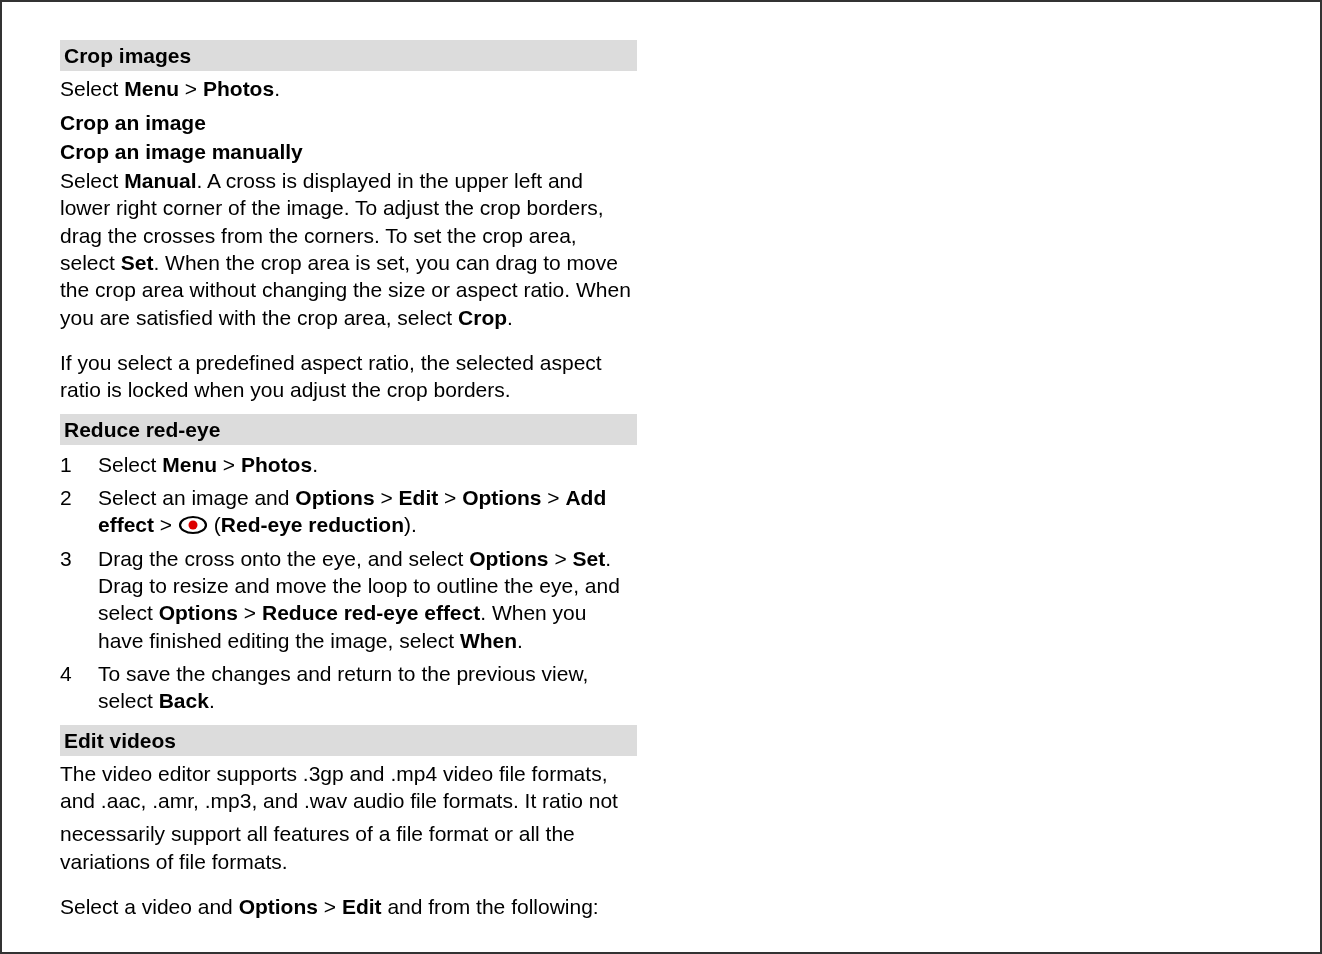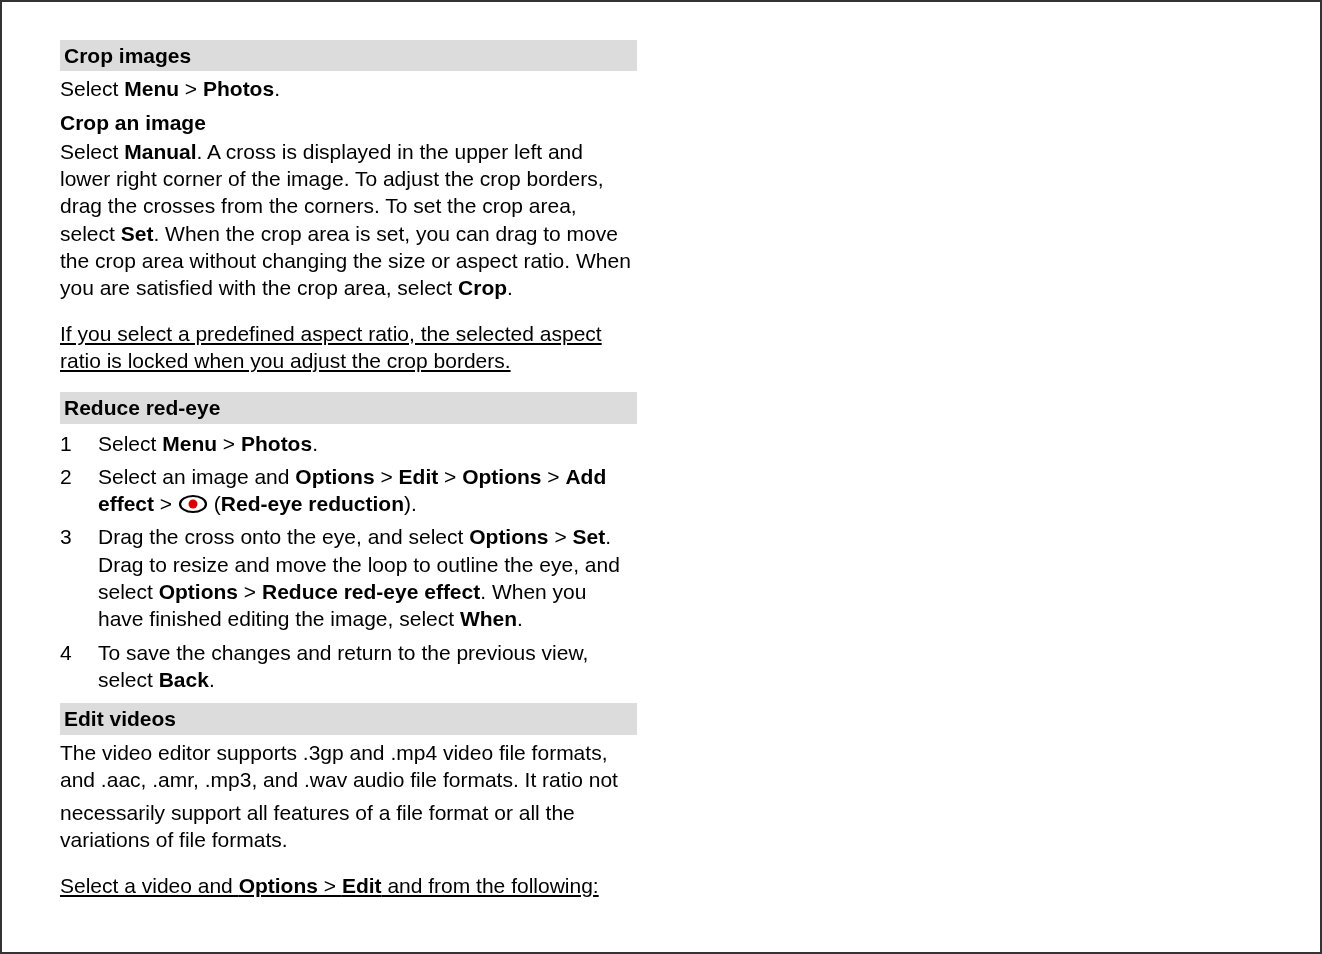--- a/index.html
+++ b/index.html
@@ -35,21 +35,20 @@
   }
   .subhead {
     font-weight: bold;
     margin-bottom: 2px;
   }
   .para {
     margin: 0 0 6px 0;
   }
   .para.gap-top {
     margin-top: 18px;
-    text-decoration: underline;
   }
   b { font-weight: bold; }
   ol.numlist {
     list-style: none;
     padding: 0;
     margin: 6px 0 10px 0;
   }
   ol.numlist > li {
     display: flex;
     gap: 20px;
@@ -72,26 +71,27 @@
 <div class="page">
   <div class="content">
 
     <div class="heading-bar">Crop images</div>
     <p class="para">
       <span>Select </span><b>Menu</b><span> &gt; </span><b>Photos</b><span>.</span>
     </p>
 
     <div class="subhead">Crop an image</div>
 
+    <div class="subhead">Crop an image manually</div>
     <p class="para">
       <span>Select </span><b>Manual</b><span>. A cross is displayed in the upper left and lower right corner of the image. To adjust the crop borders, drag the crosses from the corners. To set the crop area, select </span><b>Set</b><span>. When the crop area is set, you can drag to move the crop area without changing the size or aspect ratio. When you are satisfied with the crop area, select </span><b>Crop</b><span>.</span>
     </p>
     <p class="para gap-top">If you select a predefined aspect ratio, the selected aspect ratio is locked when you adjust the crop borders.</p>
 
-    <div class="heading-bar" style="margin-top:18px">Reduce red-eye</div>
+    <div class="heading-bar" style="margin-top:10px">Reduce red-eye</div>
     <ol class="numlist">
       <li>
         <span class="num">1</span>
         <span class="txt">
           <span>Select </span><b>Menu</b><span> &gt; </span><b>Photos</b><span>.</span>
         </span>
       </li>
       <li>
         <span class="num">2</span>
         <span class="txt">

